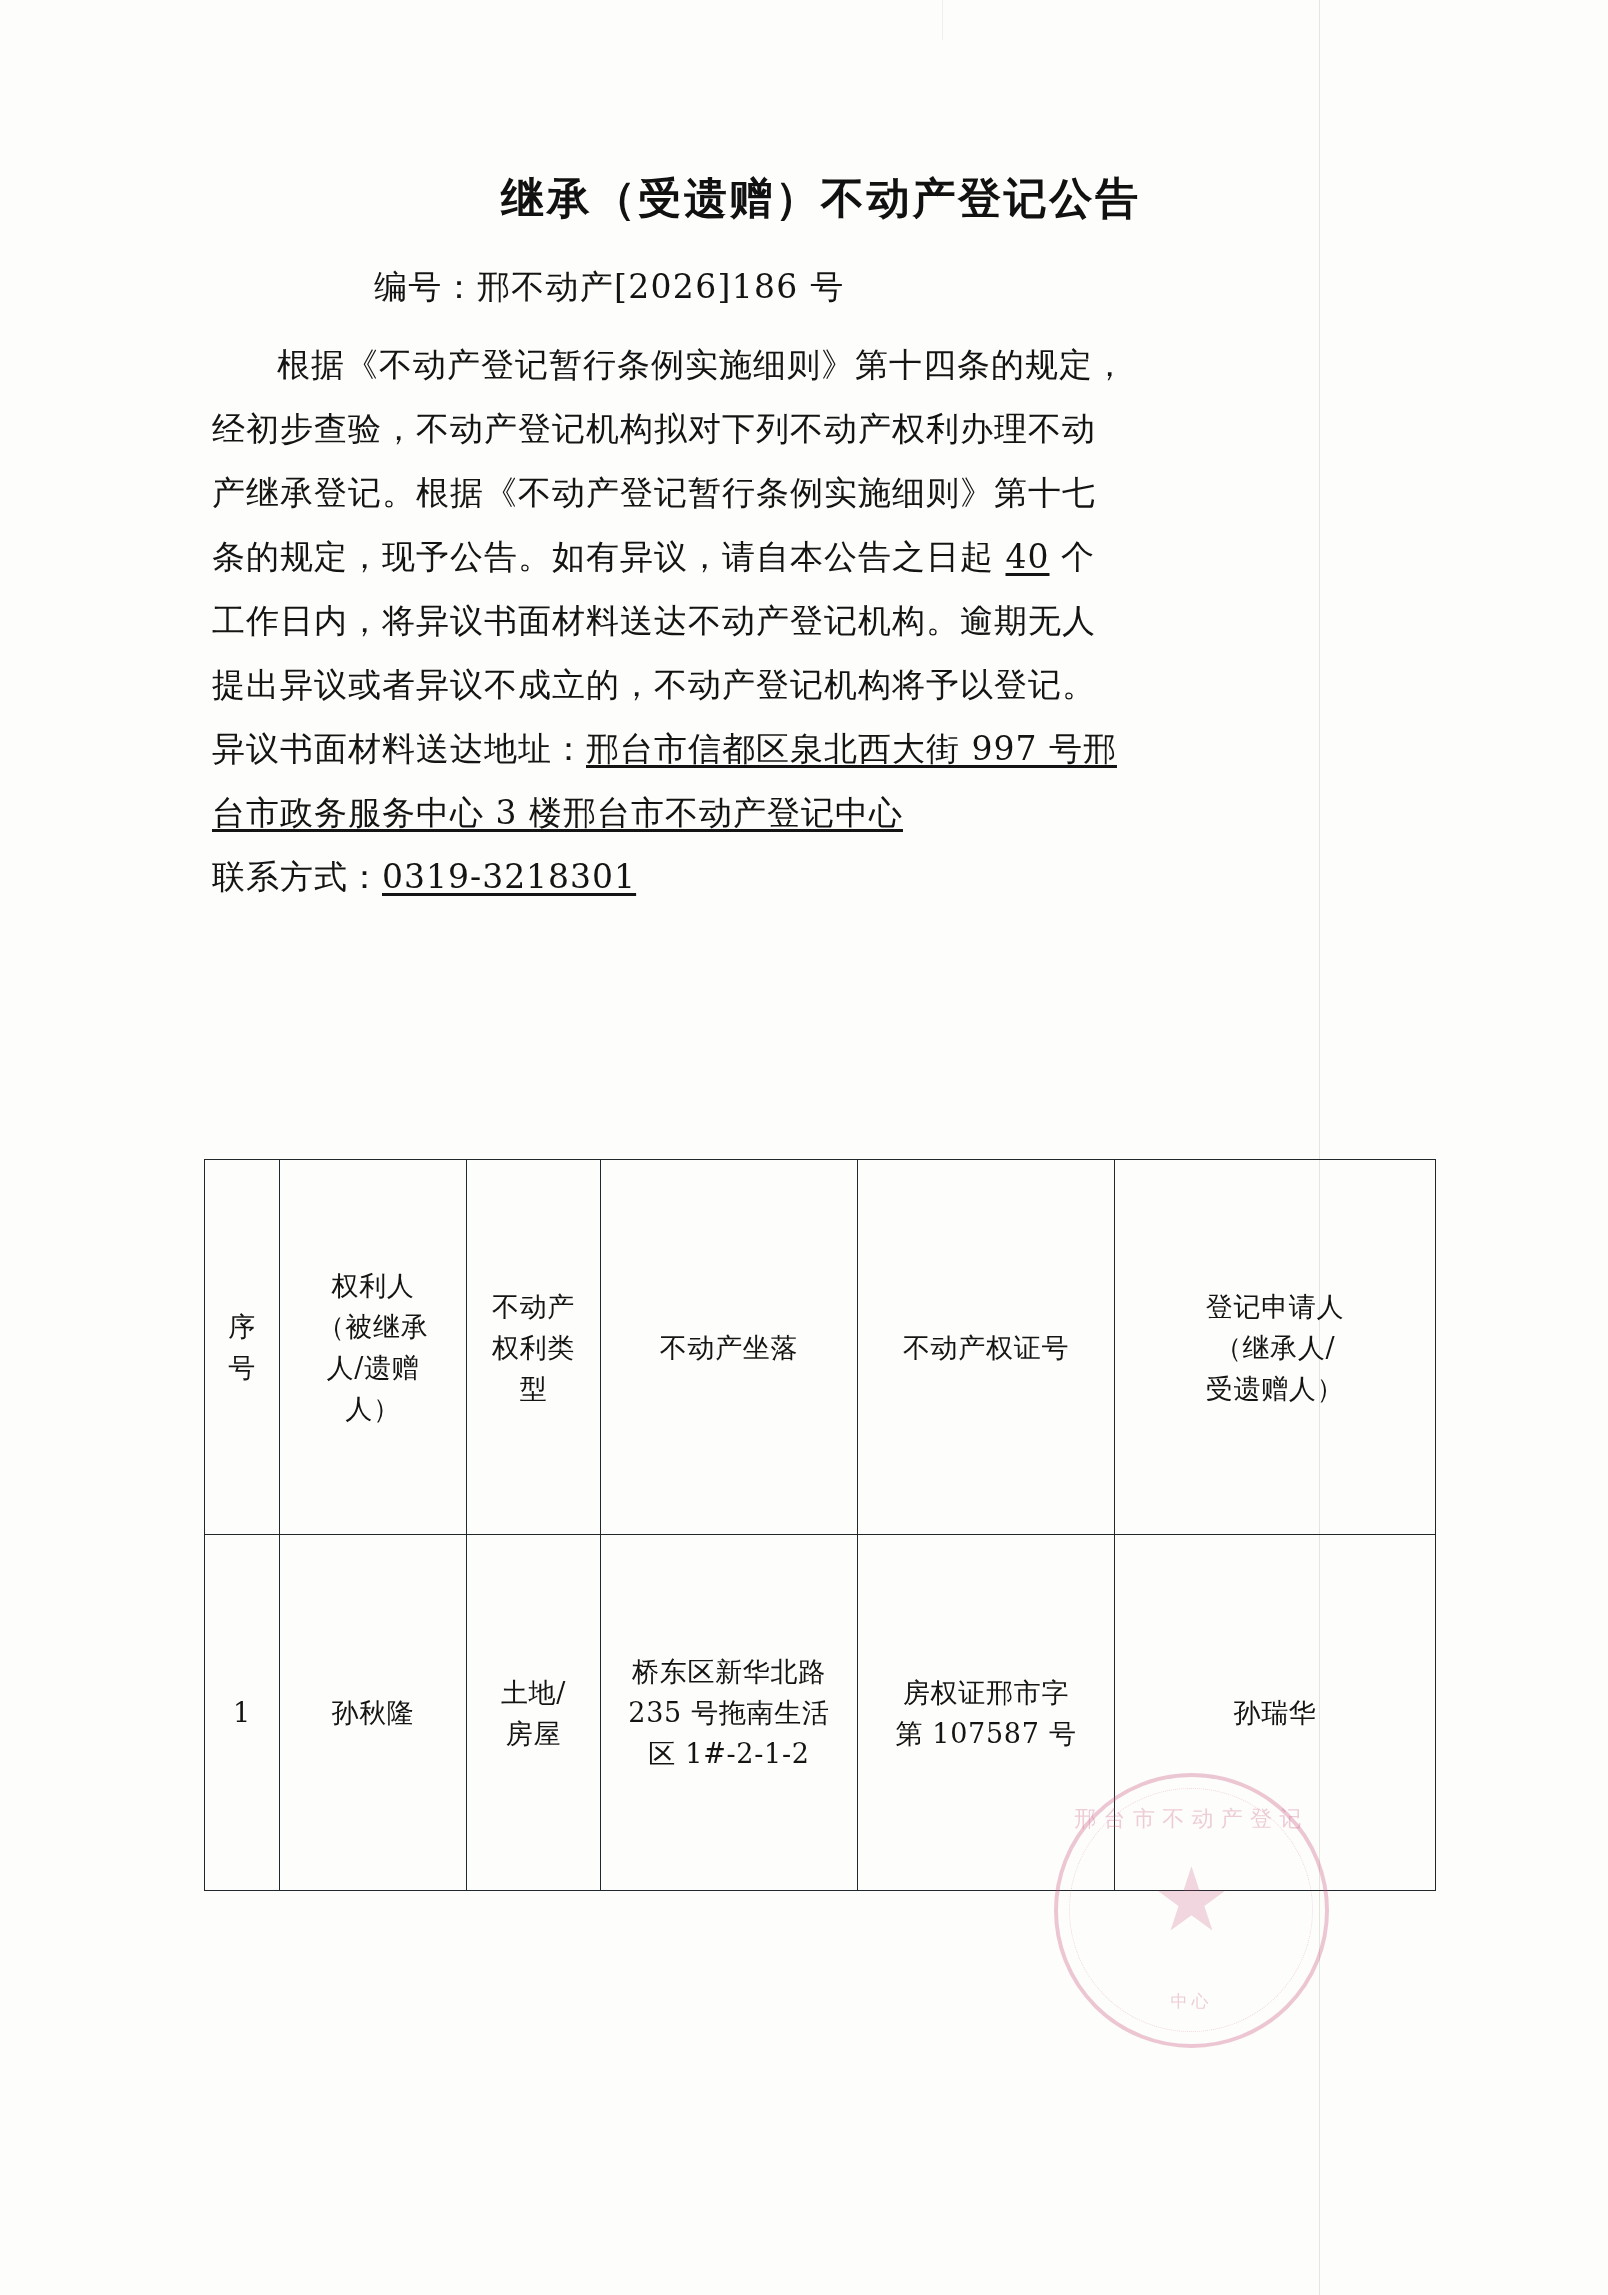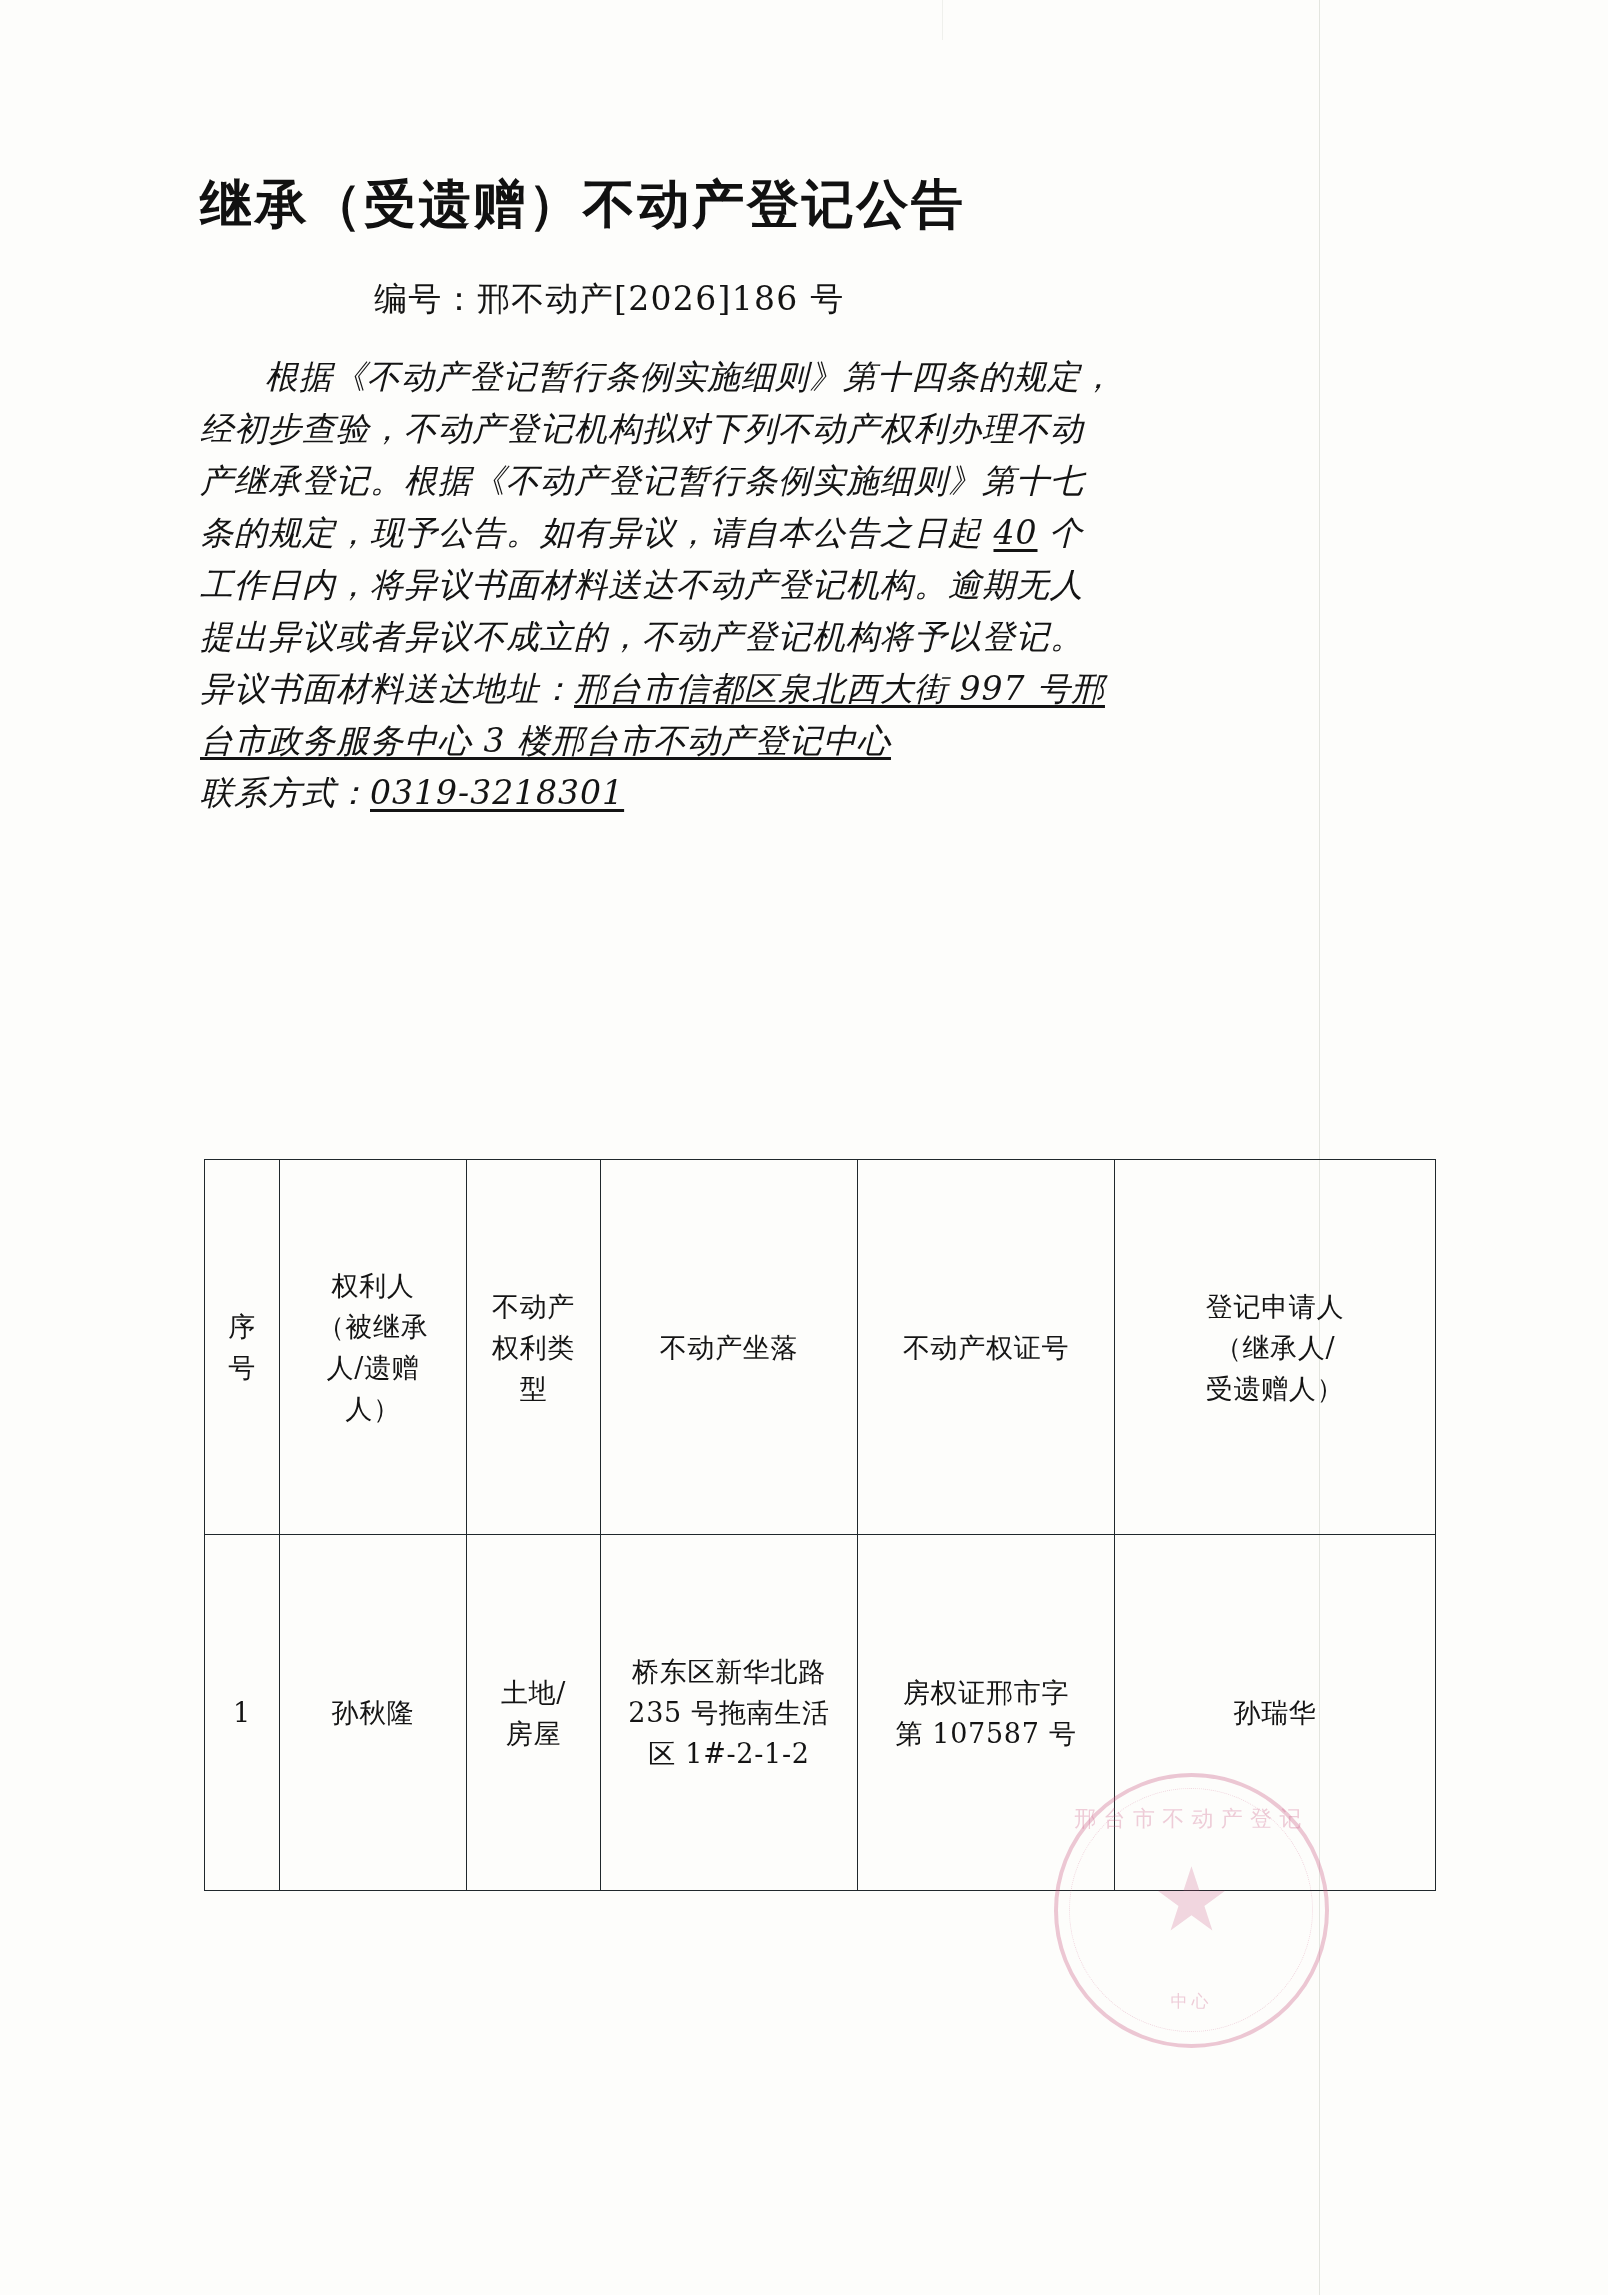--- a/index.html
+++ b/index.html
@@ -34,21 +34,22 @@
 
   .doc {
     position: absolute;
     left: 200px;
     top: 0;
     width: 1242px;
   }
 
   
   .title {
-    font-size: 52px;
+    text-align: center;
+    font-size: 43px;
     font-weight: 700;
     letter-spacing: 2.7px;
     margin-top: 170px;
     color: #111;
     white-space: nowrap;
   }
 
   
   .docnum-row {
     margin-top: 37px;
@@ -63,22 +64,21 @@
   
   .body-text {
     margin-top: 29px;
     font-size: 33px;
     line-height: 52px;
     letter-spacing: 1px;
     color: #141414;
     text-align: justify;
   }
   .body-text p {
-    margin: 0;
-    font-style: italic;
+    margin: 12px;
   }
   .body-text .indent { text-indent: 65px; }
   .u { text-decoration: underline; text-underline-offset: 4.7px; }
 
   
   .reg-table {
     position: absolute;
     left: 204px;
     top: 1159px;
     width: 1232px;

